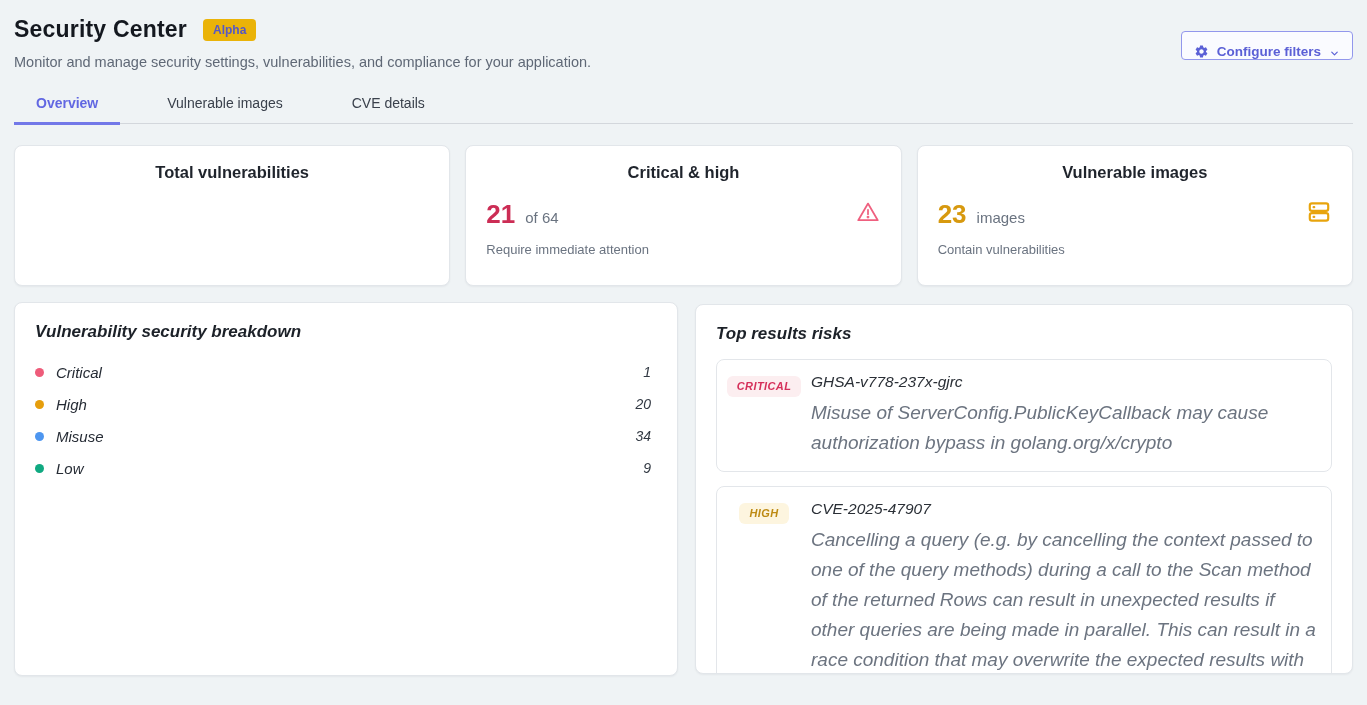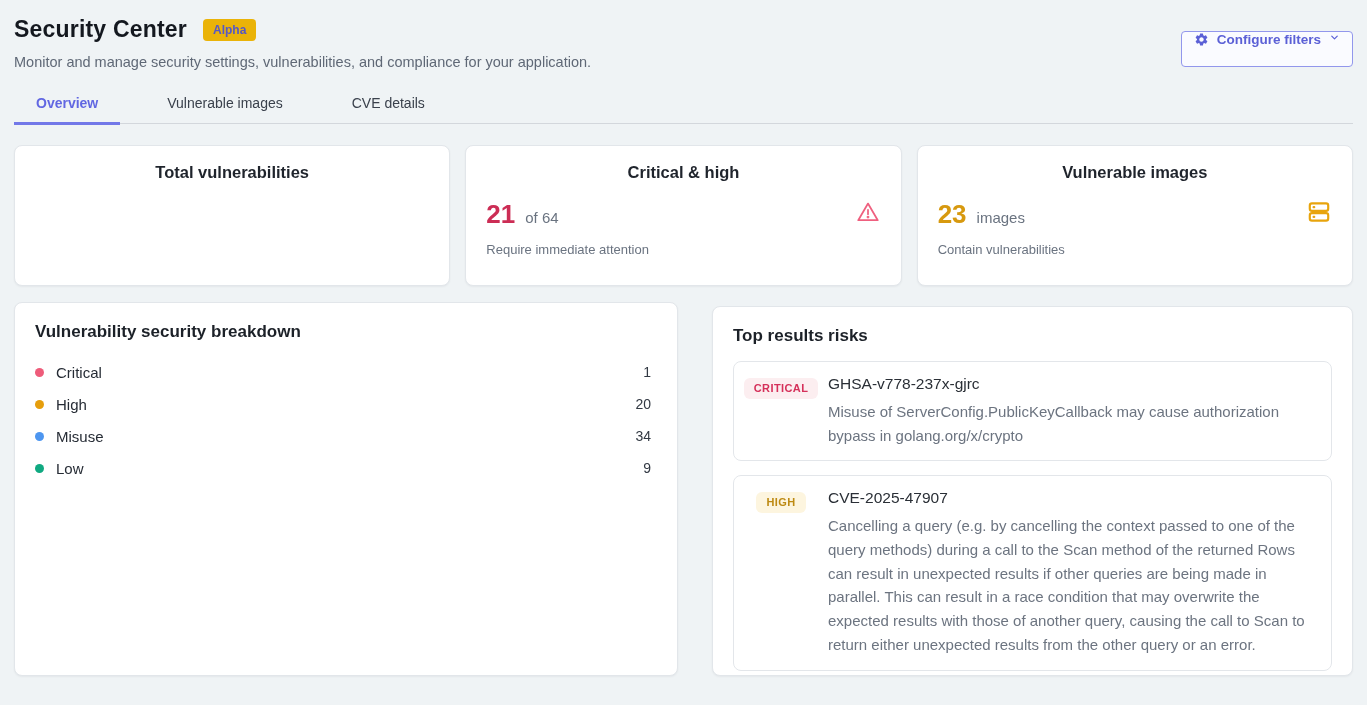--- a/index.html
+++ b/index.html
@@ -13,23 +13,23 @@
 
   
   .title-row { display: flex; align-items: center; gap: 16px; }
   h1 { font-size: 23px; font-weight: 700; letter-spacing: .2px; color: #14181f; }
   .alpha-badge {
     background: #eab308; color: #5457c9; font-size: 12px; font-weight: 600;
     padding: 5px 10px; border-radius: 4px; line-height: 1;
   }
   .config-btn {
     position: absolute; right: 14px; top: 31px;
-    display: inline-flex; align-items: flex-start; gap: 8px;
+    display: inline-flex; align-items: flex-end; gap: 8px;
     background: #fafbff; border: 1px solid #9297ec; border-radius: 4px;
-    height: 36px; padding: 0 12px; cursor: pointer;
+    height: 29px; padding: 0 12px; cursor: pointer;
     color: #5b60d6; font-family: inherit; font-size: 13.5px; font-weight: 700;
   }
   .config-btn svg { display: block; }
   .subtitle { margin-top: 11px; font-size: 14.5px; color: #5f6876; }
 
   
   .tabs { display: flex; margin-top: 16px; border-bottom: 1px solid #d3d7dc; }
   .tab {
     padding: 8px 22px 10px; font-size: 14px; color: #3a414c; cursor: pointer;
     border-bottom: 3px solid transparent; margin-bottom: -2px; line-height: 18px;
@@ -49,21 +49,21 @@
   .stat-main { display: flex; align-items: baseline; gap: 10px; }
   .stat-value { font-size: 26px; font-weight: 700; color: #1f242c; line-height: 1.1; }
   .stat-suffix { font-size: 15px; color: #6a7380; }
   .stat-caption { font-size: 13px; color: #6a7380; margin-top: 13px; }
   .stat-icon { flex: none; }
   .icon-shield { color: #7d8590; }
   .icon-warning { color: #ef607f; }
   .icon-server { color: #e8a40c; }
 
   
-  .panels-row { display: flex; gap: 34px; margin-top: 16px; align-items: flex-end; }
+  .panels-row { display: flex; gap: 17px; margin-top: 16px; align-items: center; font-style: italic; }
   .panel { padding: 19px 20px; }
   .panel-title { font-size: 17px; font-weight: 600; color: #1c2128; }
   .breakdown-panel { width: 664px; height: 374px; }
   .risks-panel { flex: 1; height: 370px; overflow: hidden; }
 
   .breakdown-rows { margin-top: 14px; }
   .breakdown-row { display: flex; align-items: center; height: 32px; }
   .sev-dot { width: 9px; height: 9px; border-radius: 50%; margin-right: 12px; flex: none; }
   .breakdown-label { font-size: 15px; color: #262c35; }
   .breakdown-value { margin-left: auto; font-size: 14px; color: #323943; padding-right: 6px; }
@@ -77,21 +77,21 @@
   .risk-item + .risk-item { margin-top: 14px; }
   .risk-item:last-child { min-height: 90px; }
   .sev-col { width: 66px; flex: none; display: flex; justify-content: center; padding-top: 3px; }
   .sev-badge {
     font-size: 11px; font-weight: 700; letter-spacing: .4px;
     padding: 5px 10px; border-radius: 6px; line-height: 1; white-space: nowrap;
   }
   .sev-badge.critical { background: #fceef0; color: #d5305a; }
   .sev-badge.high { background: #fdf5df; color: #bd8a13; }
   .risk-title { font-size: 15.5px; font-weight: 500; color: #2a2f36; }
-  .risk-desc { font-size: 15px; color: #6c7480; line-height: 1.58; margin-top: 7px; max-width: 522px; }
+  .risk-desc { font-size: 19px; color: #6c7480; line-height: 1.58; margin-top: 7px; max-width: 522px; }
 </style>
 </head>
 <body>
 
 <div class="page">
 
   <div class="header">
     <div class="title-row">
       <h1>Security Center</h1>
       <span class="alpha-badge">Alpha</span>

